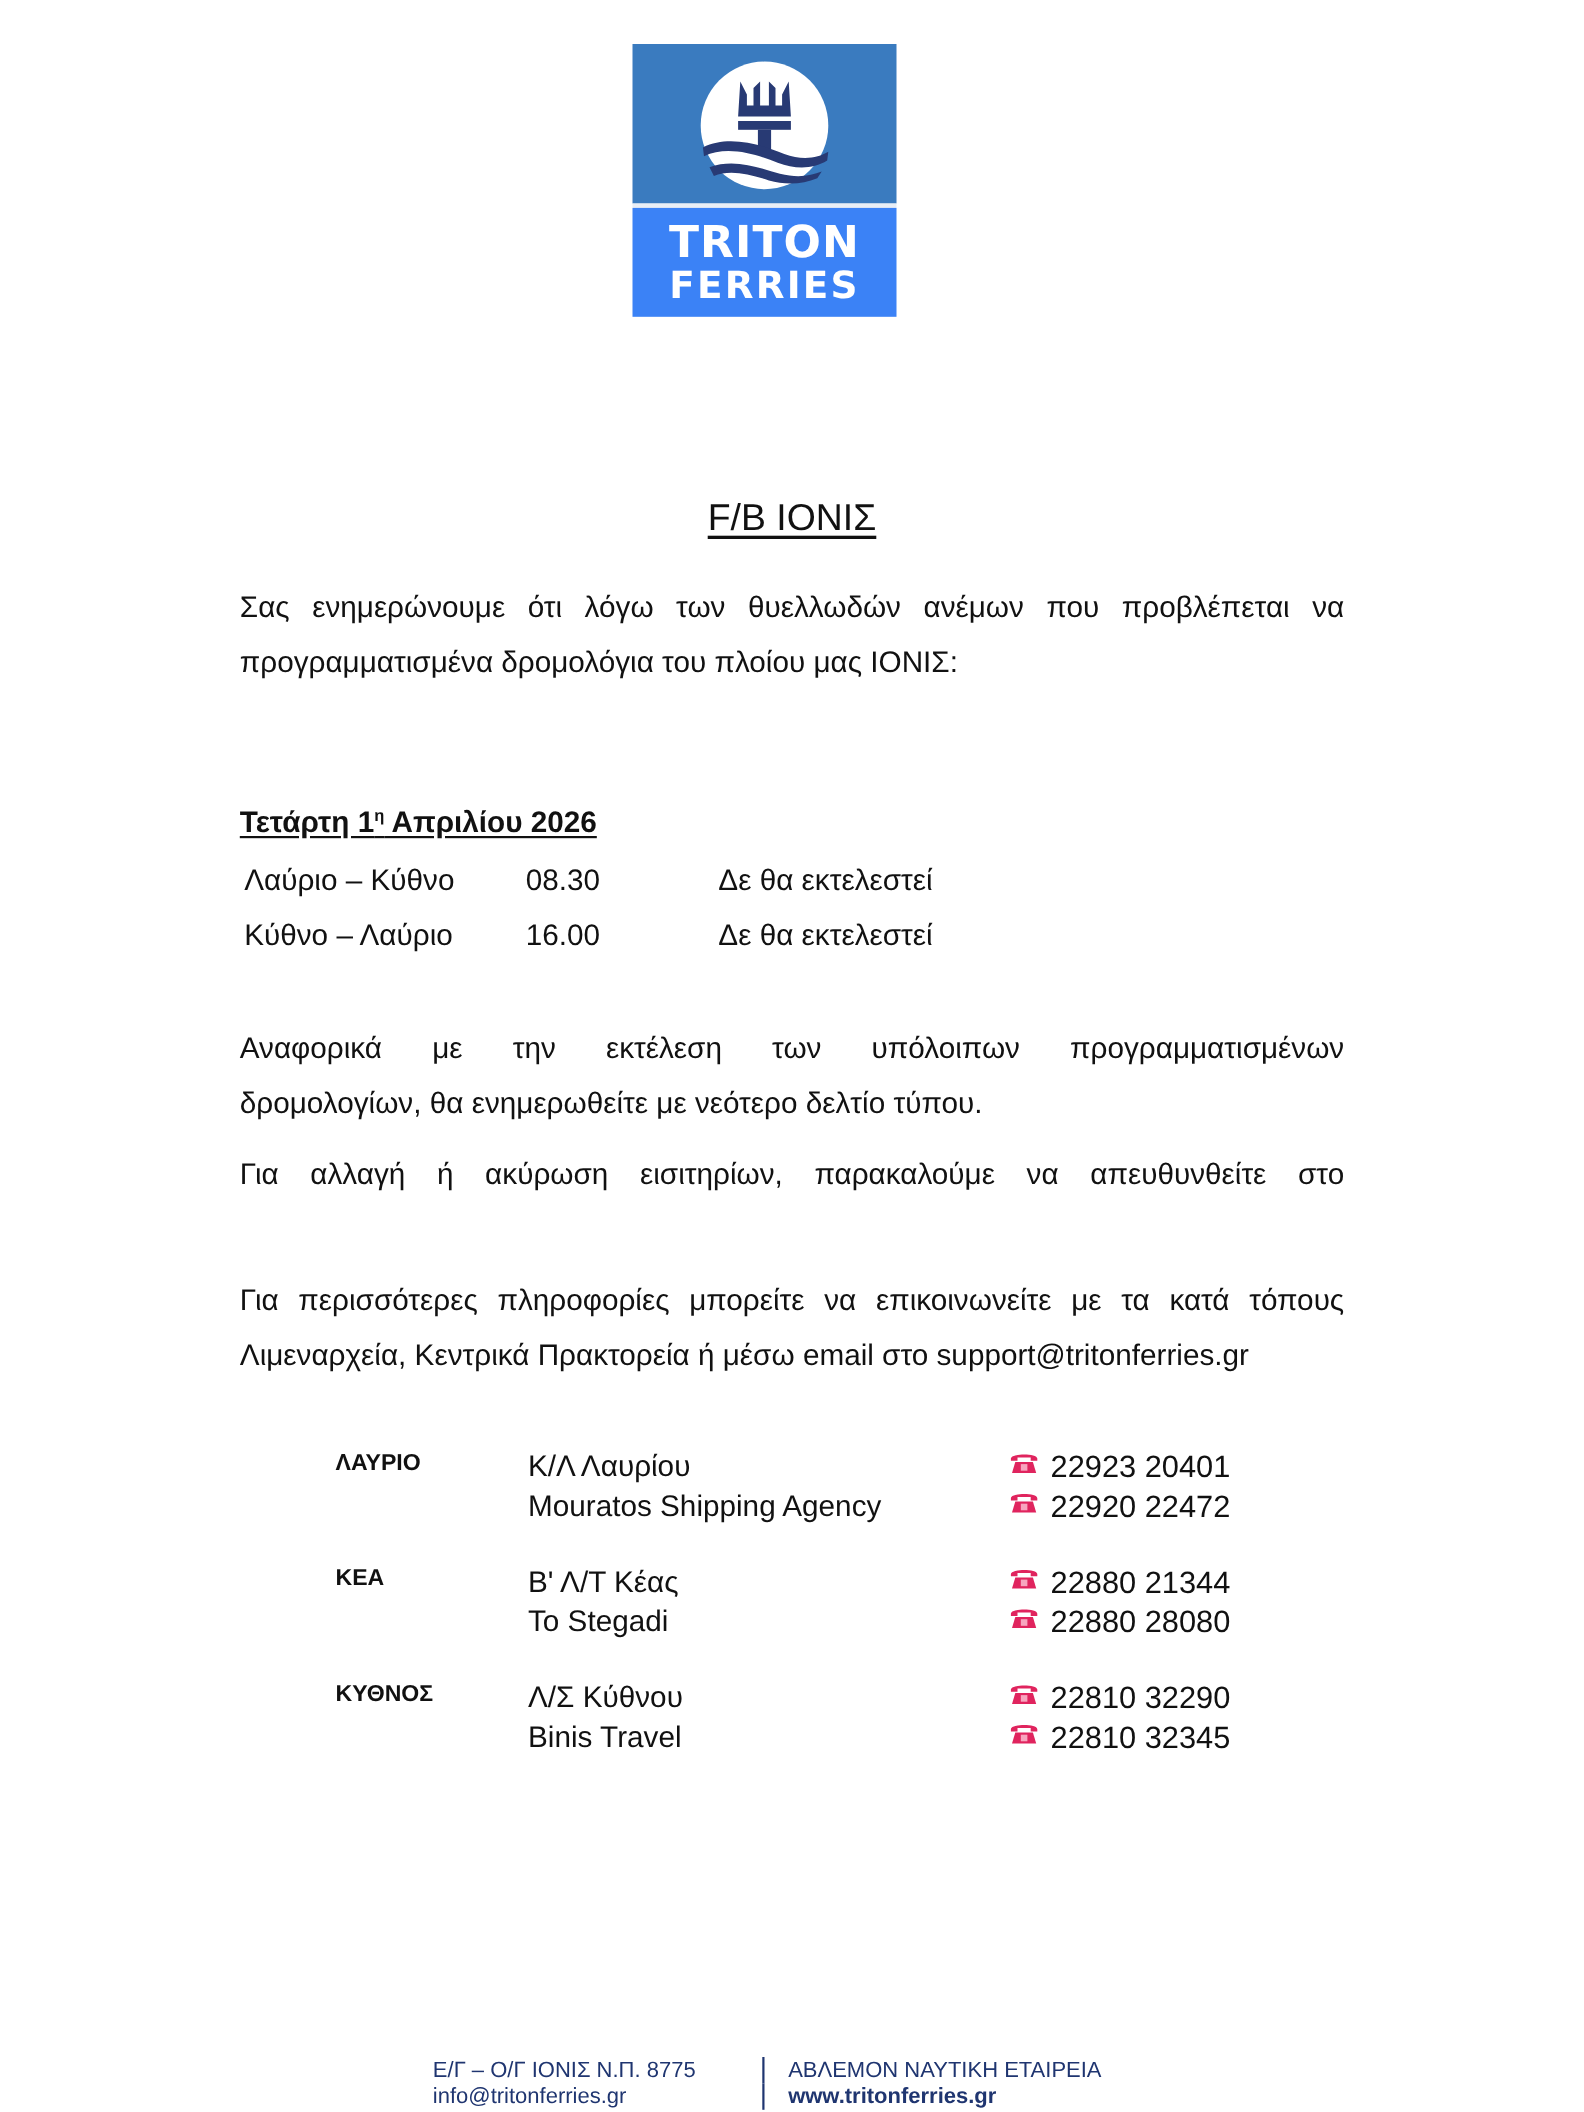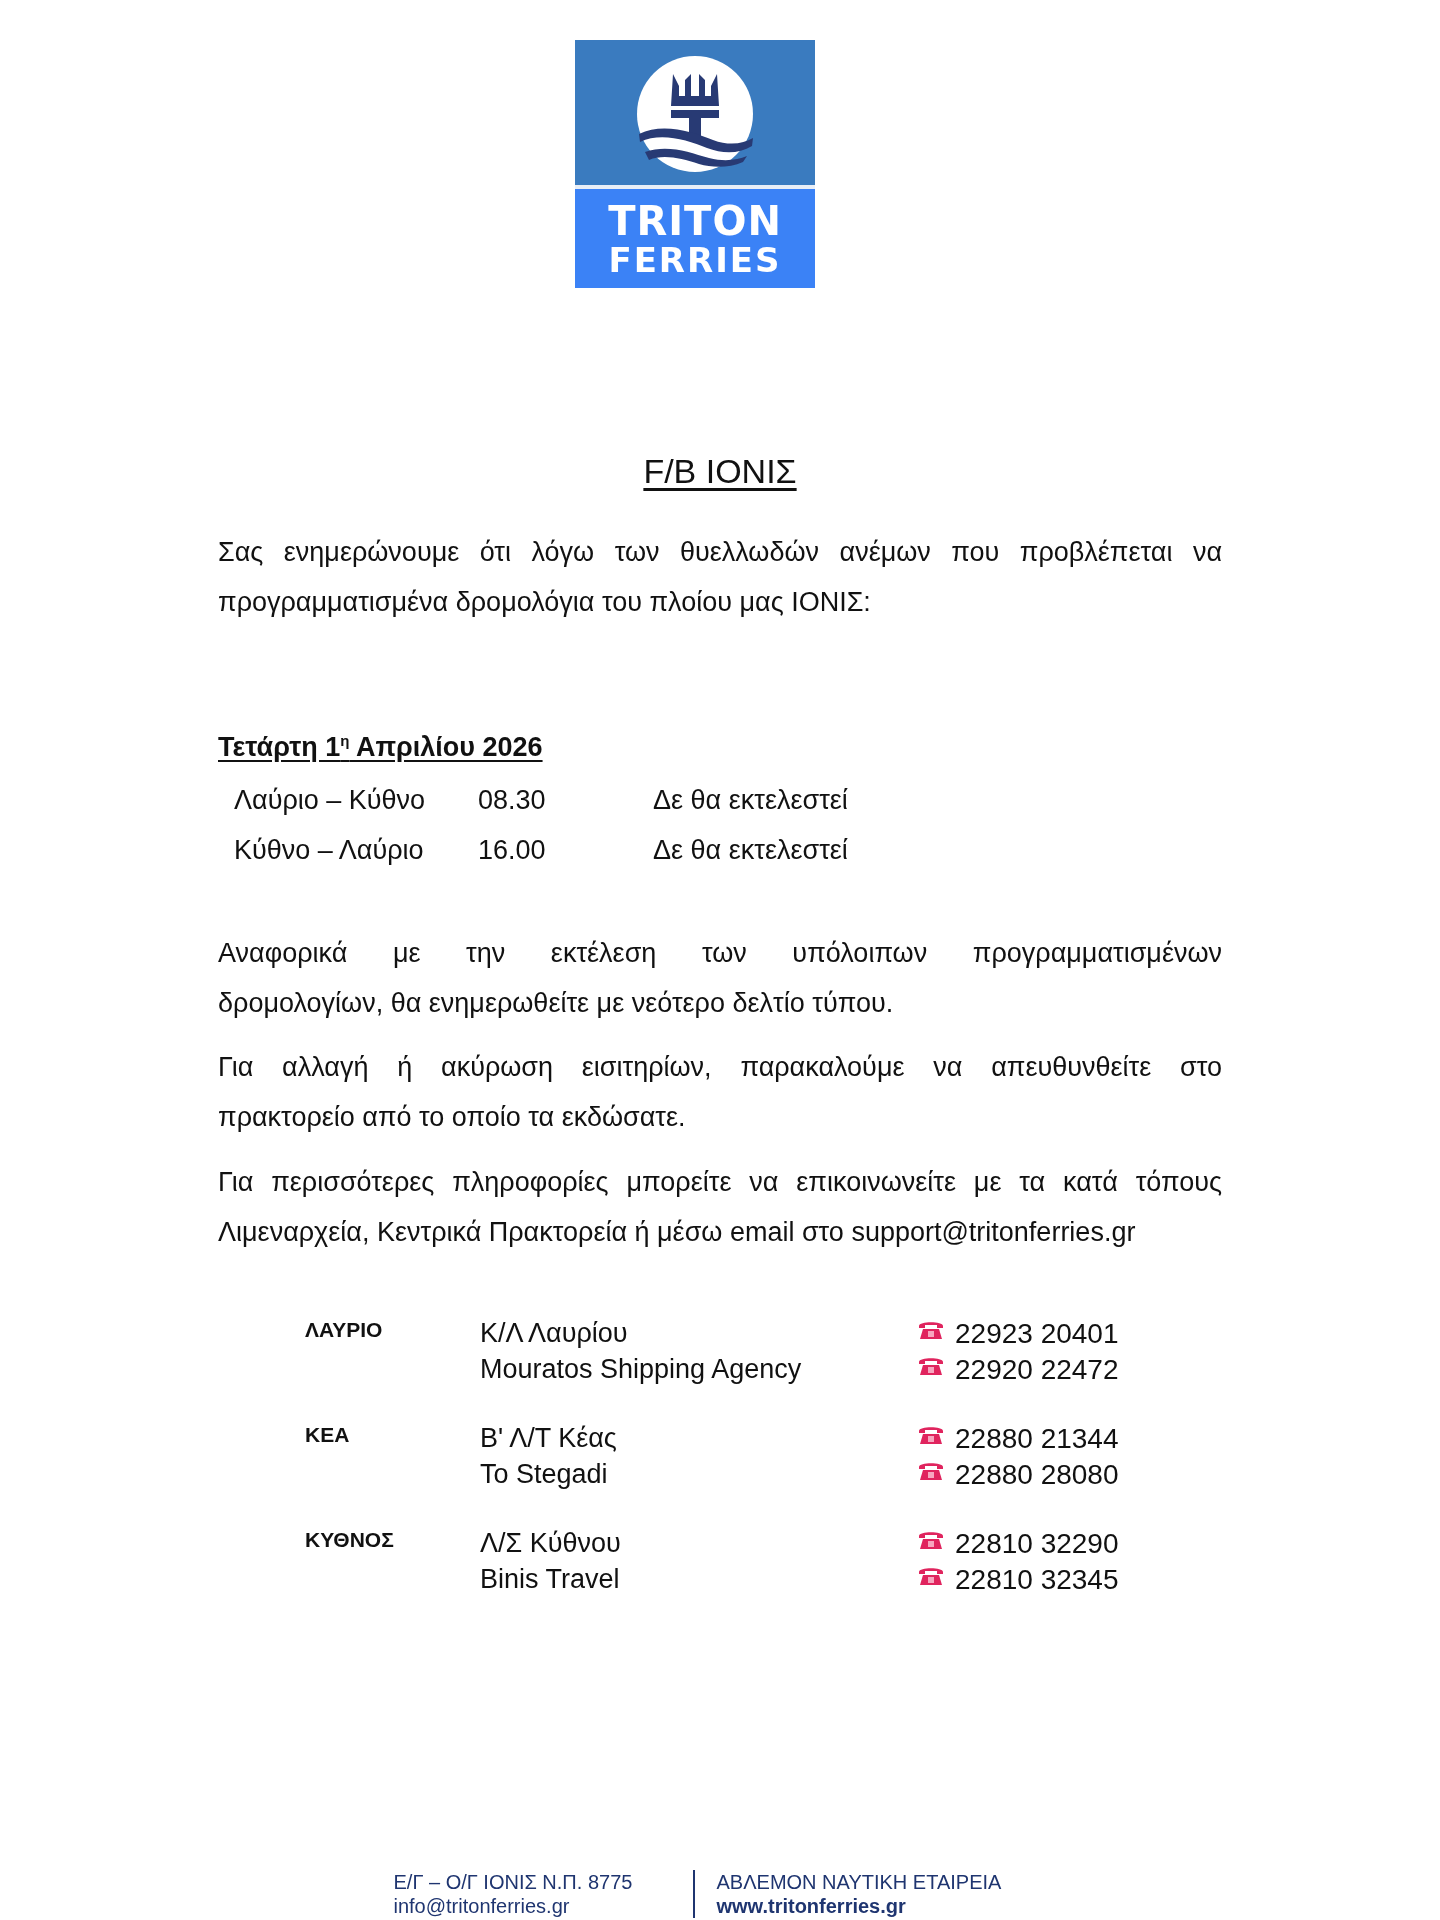--- a/index.html
+++ b/index.html
@@ -40,21 +40,21 @@
     .p4 { top: 1157px; }
     .just-line { display: block; text-align: justify; text-align-last: justify; }
     .last-line { display: block; text-align: left; }
 
     .sched-head {
       position: absolute; left: 218px; top: 732px; font-size: 27px; font-weight: bold;
       text-decoration: underline; text-underline-offset: 4px;
     }
     .sched-head sup { font-size: 15px; }
     .sched-row { position: absolute; left: 218px; font-size: 27px; height: 36px; }
-    .sched-row .route { position: absolute; left: 16px; white-space: nowrap; }
+    .sched-row .route { position: absolute; left: 4px; white-space: nowrap; }
     .sched-row .time { position: absolute; left: 260px; white-space: nowrap; }
     .sched-row .status { position: absolute; left: 435px; white-space: nowrap; }
     .r1 { top: 785px; } .r2 { top: 835px; }
 
     .contacts { position: absolute; left: 305px; top: 1318px; width: 860px; }
     .group { position: relative; height: 105px; }
     .grp-name { position: absolute; left: 0; top: 0; font-size: 21px; font-weight: bold; }
     .entry { position: absolute; left: 175px; font-size: 27px; white-space: nowrap; }
     .phone { position: absolute; left: 612px; font-size: 28px; white-space: nowrap; display: flex; }
     .e0 { top: 0; } .e1 { top: 36px; }
@@ -109,21 +109,20 @@
   <span class="time">16.00</span>
   <span class="status">Δε θα εκτελεστεί</span>
 </div>
 
 <div class="para p2">
   <span class="just-line">Αναφορικά με την εκτέλεση των υπόλοιπων προγραμματισμένων</span>
   <span class="last-line">δρομολογίων, θα ενημερωθείτε με νεότερο δελτίο τύπου.</span>
 </div>
 <div class="para p3">
   <span class="just-line">Για αλλαγή ή ακύρωση εισιτηρίων, παρακαλούμε να απευθυνθείτε στο</span>
-  <span class="last-line">πρακτορείο από το οποίο τα εκδώσατε.</span>
 </div>
 <div class="para p4">
   <span class="just-line">Για περισσότερες πληροφορίες μπορείτε να επικοινωνείτε με τα κατά τόπους</span>
   <span class="last-line">Λιμεναρχεία, Κεντρικά Πρακτορεία ή μέσω email στο support@tritonferries.gr</span>
 </div>
 
 <div class="contacts">
   <div class="group">
     <div class="grp-name">ΛΑΥΡΙΟ</div>
     <div class="entry e0">Κ/Λ Λαυρίου</div>

